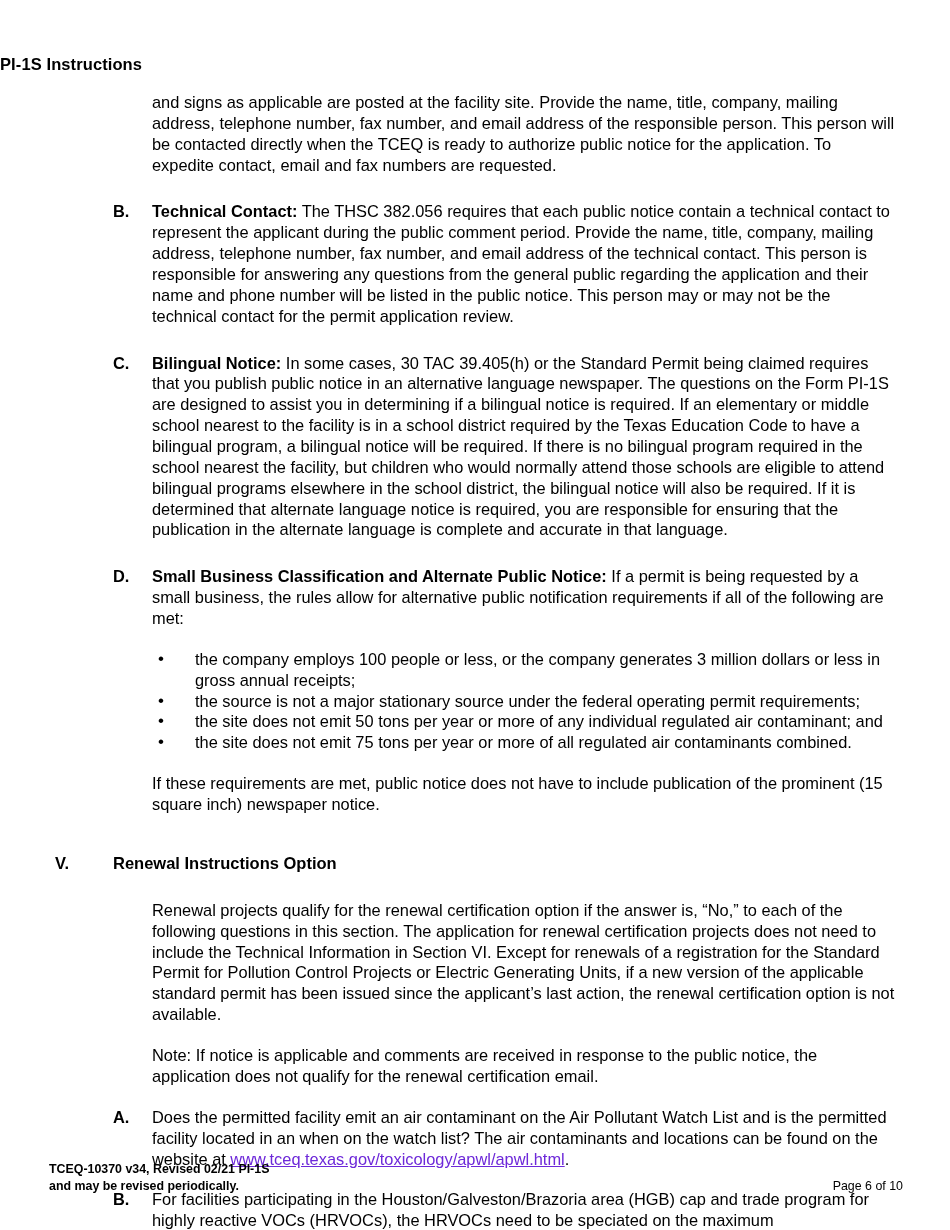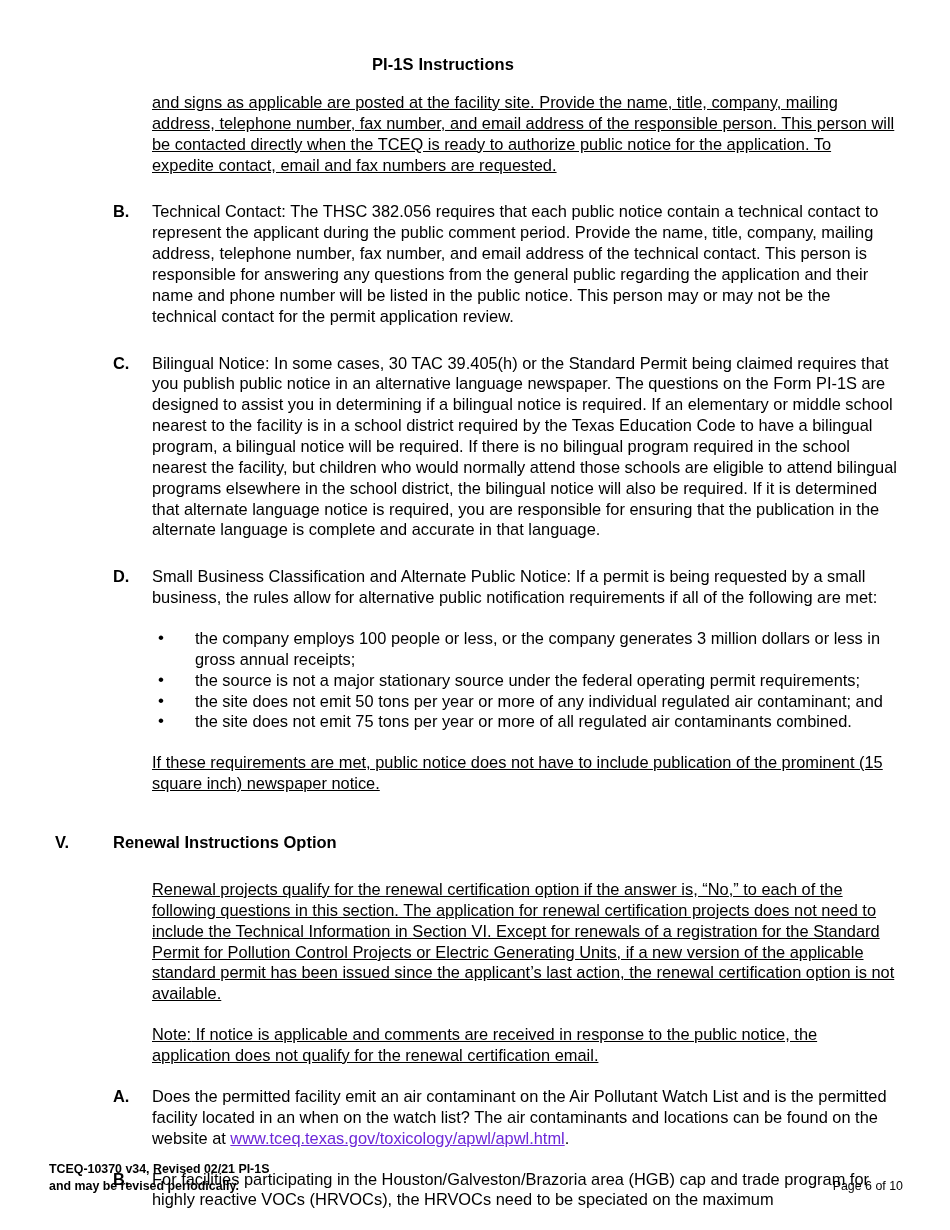--- a/index.html
+++ b/index.html
@@ -22,21 +22,21 @@
     height: 1230px;
     box-sizing: border-box;
   }
 
   
   .doc-header {
     position: absolute;
     top: 55px;
     left: 0;
     right: 64px;
-    text-align: center;
+    text-align: left;
     font-size: 16.5px;
     font-weight: bold;
     letter-spacing: 0.1px;
   }
 
   
   .content {
     position: absolute;
     top: 92px;
     left: 0;
@@ -47,21 +47,20 @@
     margin: 0;
     font-size: 16.4px;
     line-height: 1.272;
     text-align: left;
   }
 
   
   .para-indent {
     margin-left: 152px;
     margin-right: 53px;
-    text-decoration: underline;
   }
 
   .gap-sm { height: 12px; }
   .gap-md { height: 20px; }
   .gap-lg { height: 26px; }
 
   
   .item {
     position: relative;
     margin-right: 53px;
@@ -70,21 +69,21 @@
     line-height: 1.272;
   }
   .item .marker {
     position: absolute;
     left: 113px;
     top: 0;
     font-weight: bold;
     font-size: 16.4px;
   }
   .item .runin {
-    font-weight: normal;
+    font-weight: bold;
   }
 
   
   .section-head {
     position: relative;
     padding-left: 113px;
     font-size: 16.5px;
     font-weight: bold;
     line-height: 1.272;
   }

